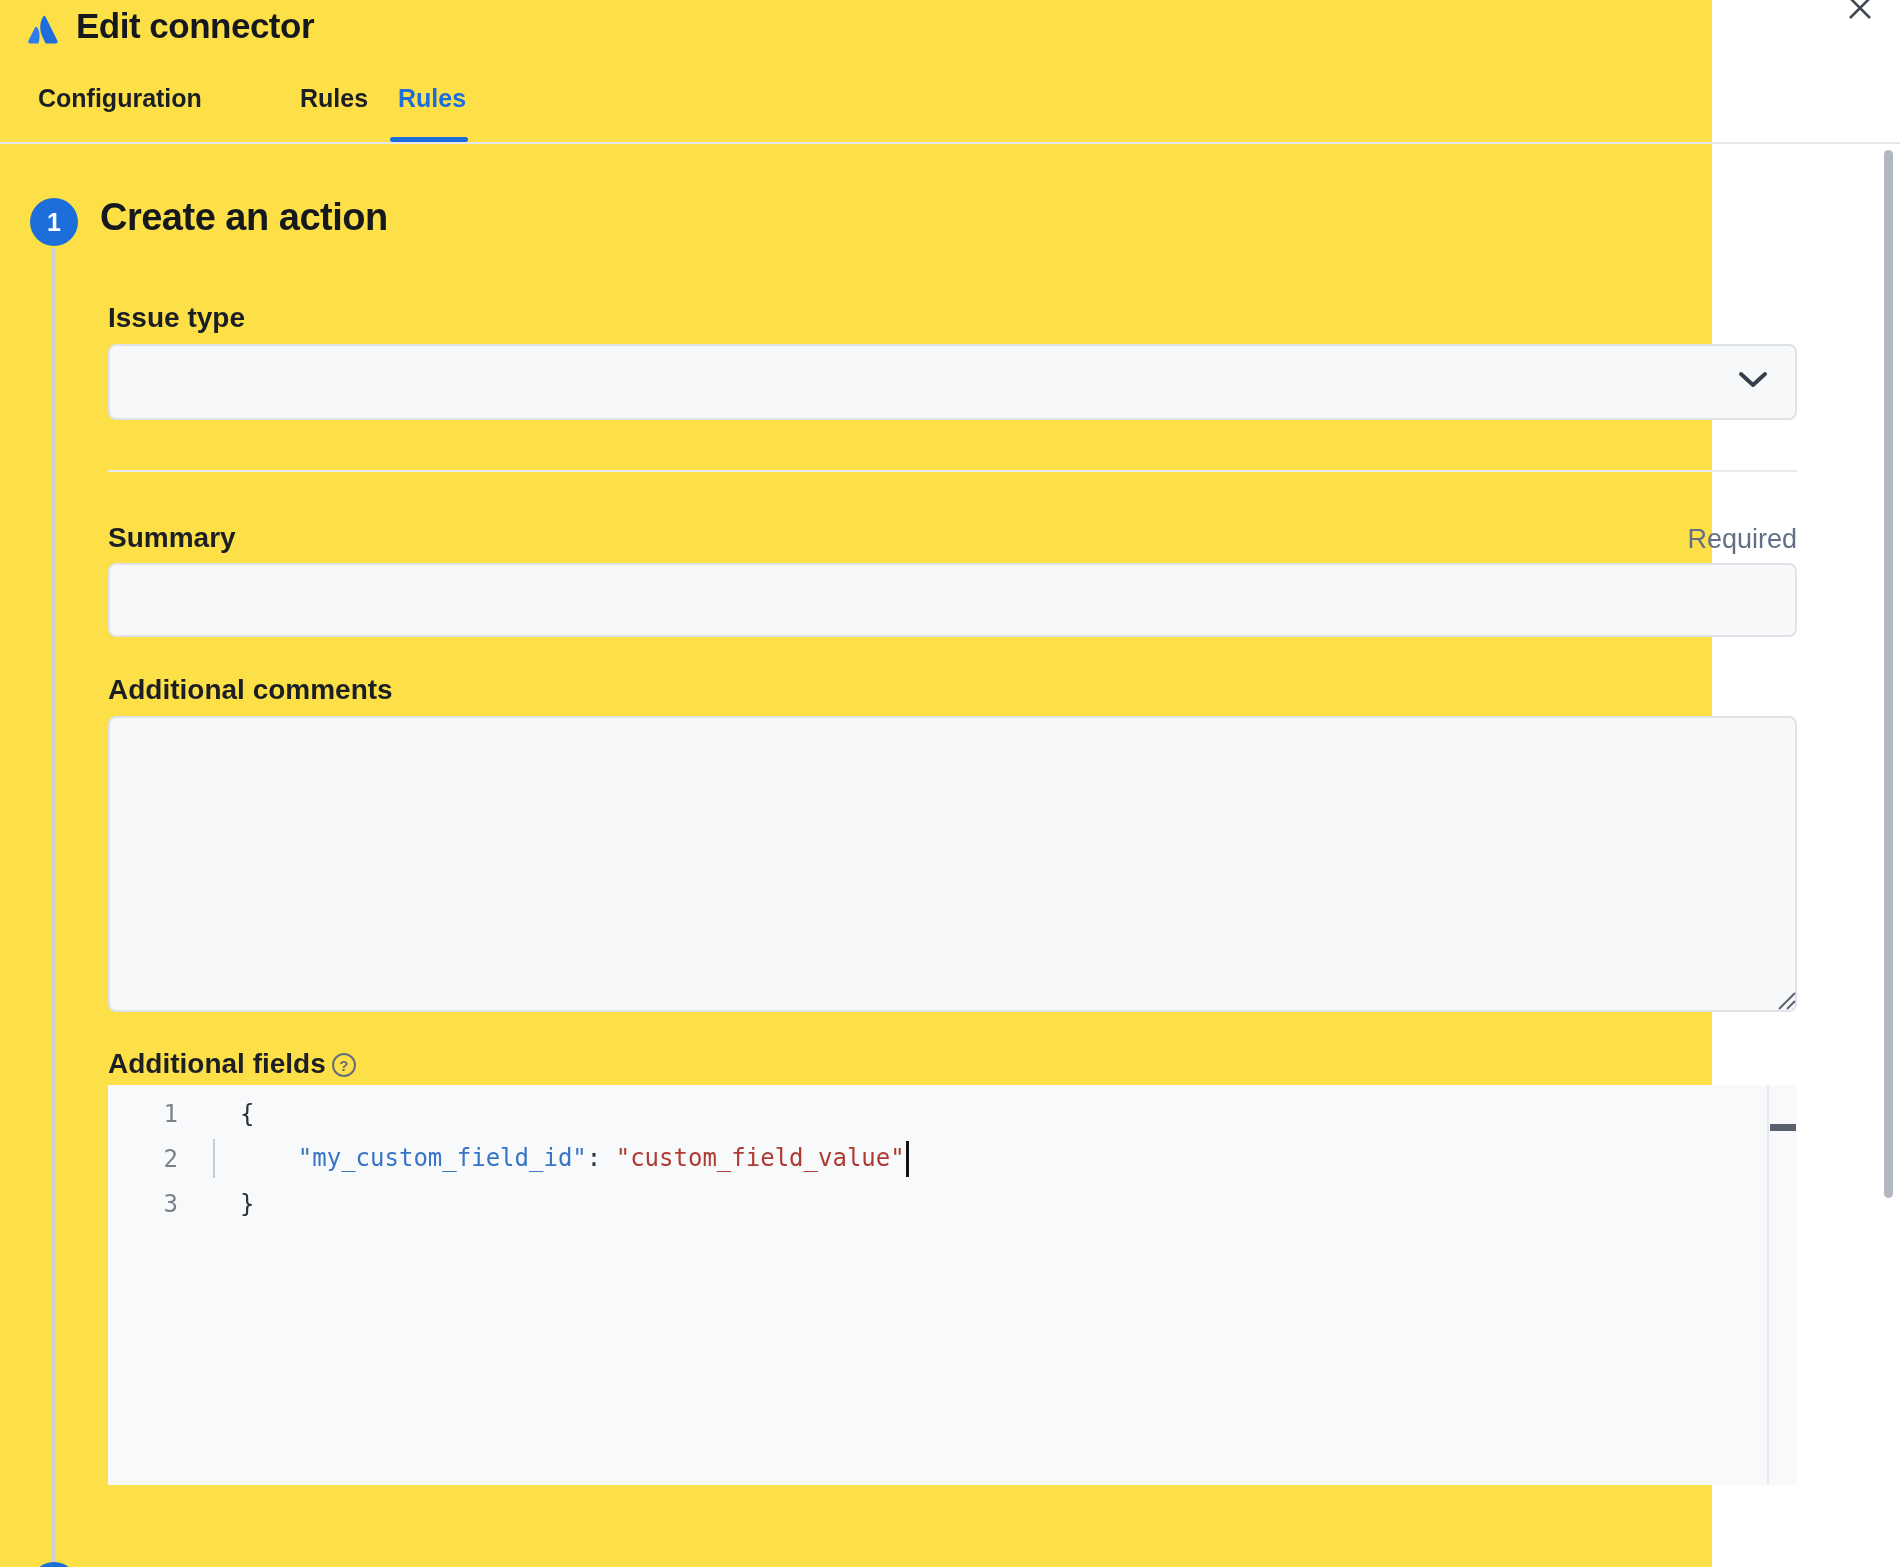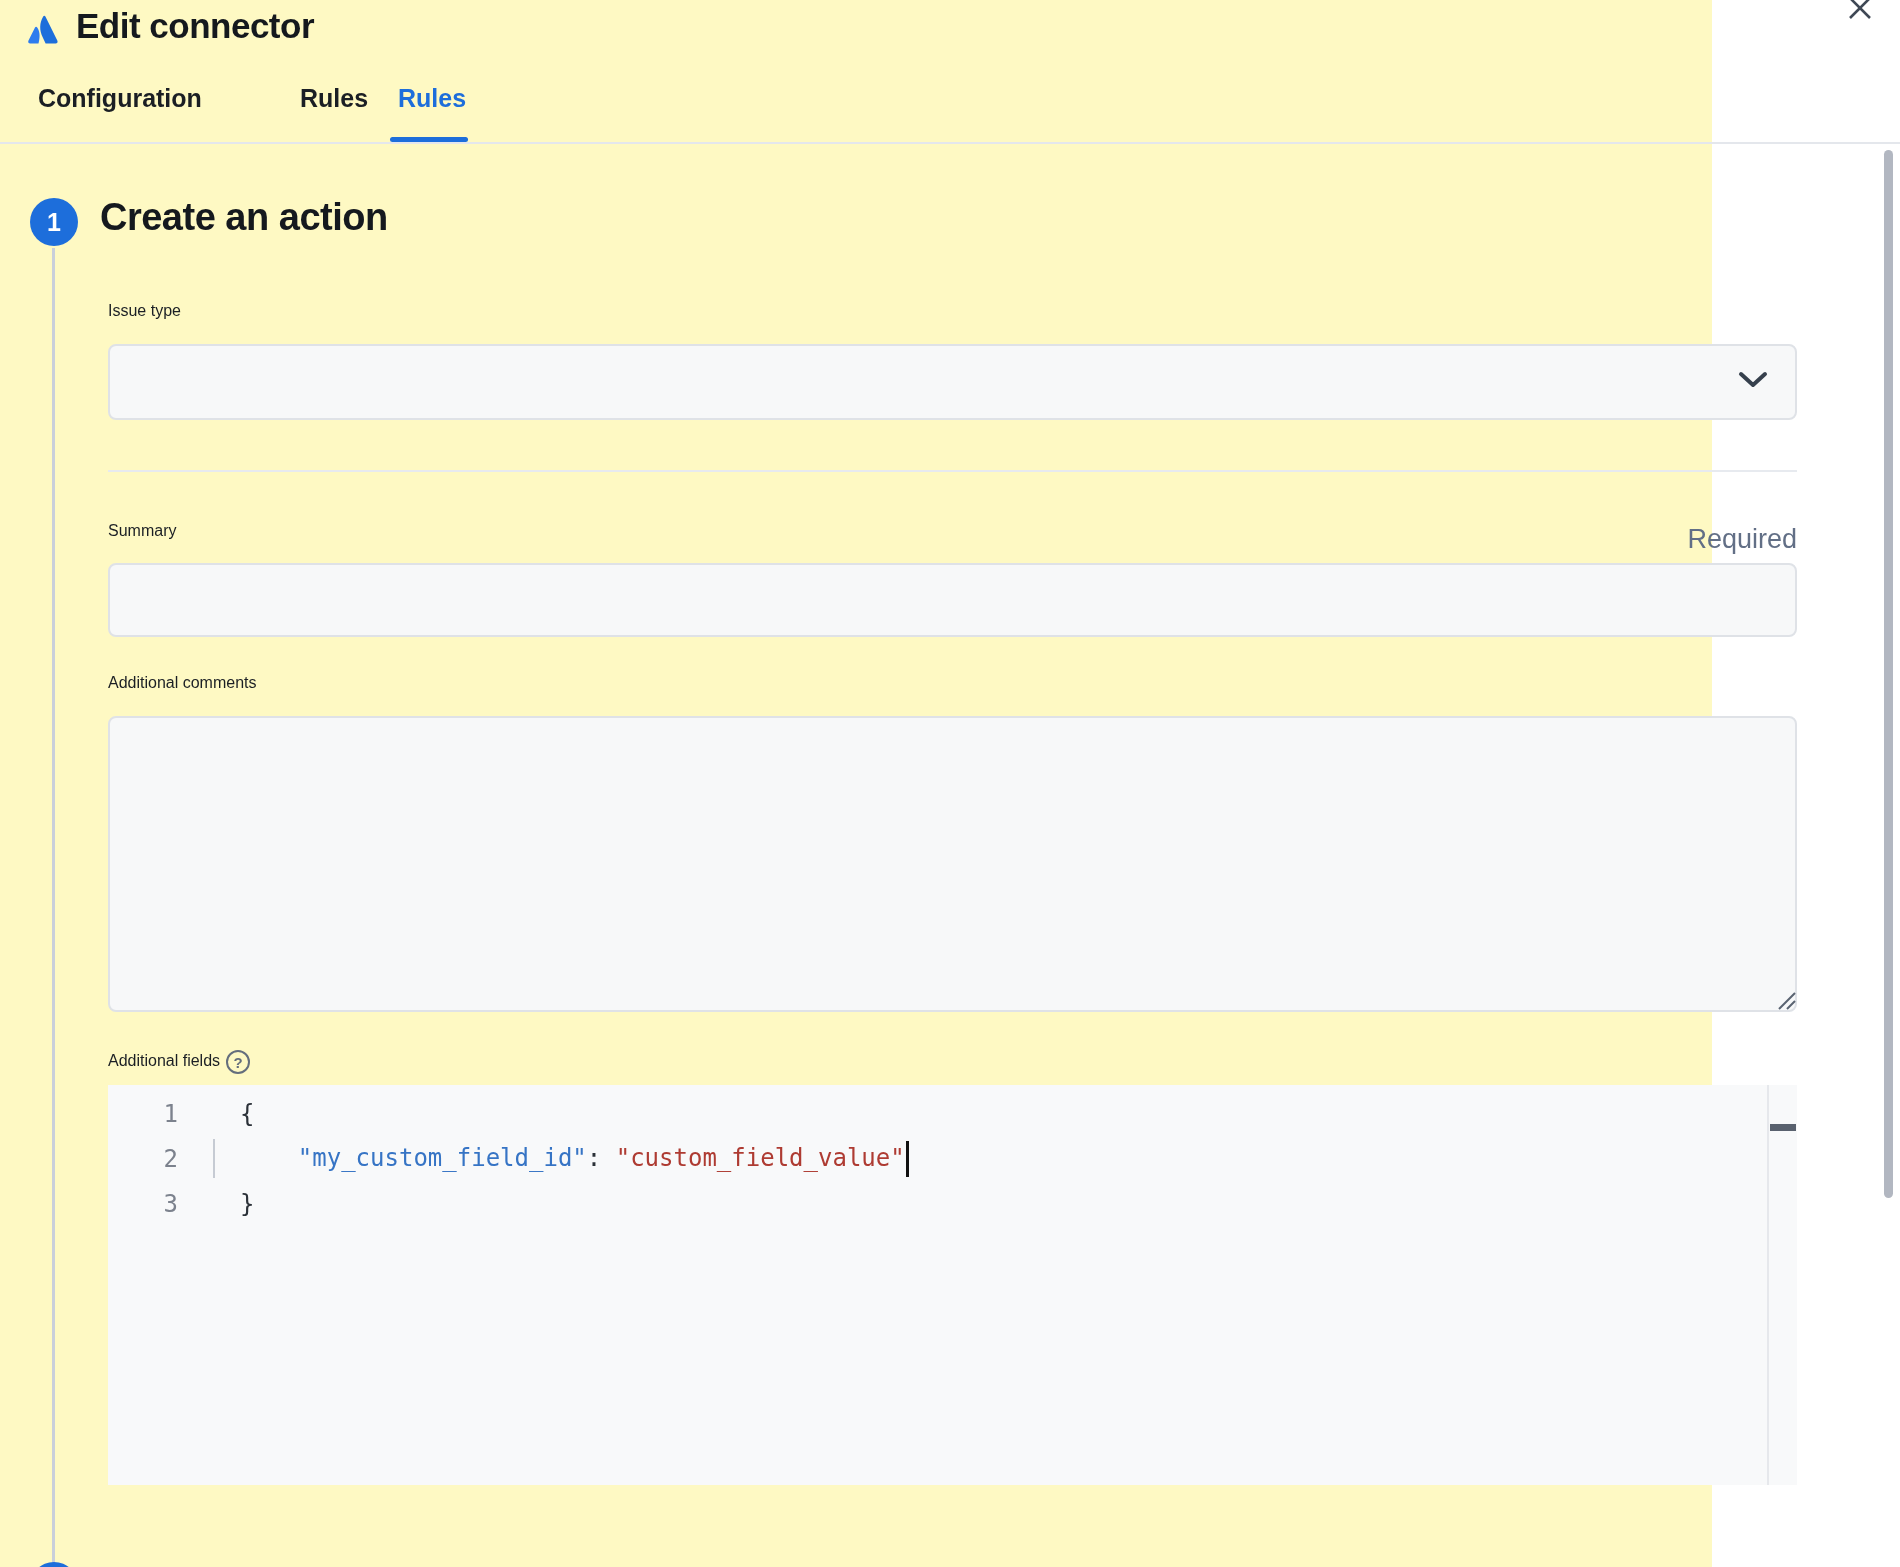--- a/index.html
+++ b/index.html
@@ -1,19 +1,19 @@
 <!DOCTYPE html>
 <html><head>
 <meta charset="utf-8">
 <style>
   * { margin:0; padding:0; box-sizing:border-box; }
   html,body { width:1900px; height:1567px; background:#fff; overflow:hidden;
               font-family:"Liberation Sans", sans-serif; color:#15191E; }
   .abs { position:absolute; }
-  #stage { position:relative; width:1712px; height:1567px; background:#fef9c3; }
+  #stage { position:relative; width:1712px; height:1567px; background:#fde047; }
 
   
   .logo { left:24px; top:10px; width:40px; height:40px; }
   .win-title { left:76px; top:6px; font-size:35px; font-weight:700; letter-spacing:-0.5px; }
   .close-btn { left:1840px; top:-12px; width:40px; height:40px; cursor:pointer; }
   .tabbar-border { left:0; top:142px; width:1900px; height:2px; background:#E4E7EC; }
   .tab { top:84px; font-size:25px; font-weight:700; color:#1B1F24; cursor:pointer; }
   .tab-configuration { left:38px; }
   .tab-rules { left:272px;margin-left:28px; }
   .tab-test { left:398px; color:#1D6EDB; }
@@ -24,21 +24,21 @@
 
   
   .step-circle { left:30px; top:198px; width:48px; height:48px; border-radius:50%;
                  background:#1D6EDB; color:#fff; font-size:25px; font-weight:700;
                  display:flex; align-items:center; justify-content:center; }
   .step-line { left:52px; top:248px; width:3px; height:1316px; background:#C9CFDA; }
   .next-step-circle { left:30px; top:1562px; width:48px; height:48px; border-radius:50%; background:#1D6EDB; }
   .step-heading { left:100px; top:196px; font-size:38px; font-weight:700; letter-spacing:-0.5px; }
 
   
-  .field-label { font-size:16px; font-weight:400; color:#1B1F24; }
+  .field-label { font-size:28px; font-weight:700; color:#1B1F24; }
   .lbl-issue-type { left:108px; top:302px; }
   .lbl-summary { left:108px; top:522px; }
   .required-hint { top:524px; width:1689px; left:108px; text-align:right;
                    font-size:27px; color:#626F86; font-weight:400; }
   .lbl-comments { left:108px; top:674px; }
 
   .field-box { background:#F7F8F9; border:2px solid #DFE2E7; border-radius:8px; }
   .select-issue-type { left:108px; top:344px; width:1689px; height:76px; cursor:pointer; }
   .select-chevron { position:absolute; right:26px; top:24px; }
   .input-summary { left:108px; top:563px; width:1689px; height:74px;

